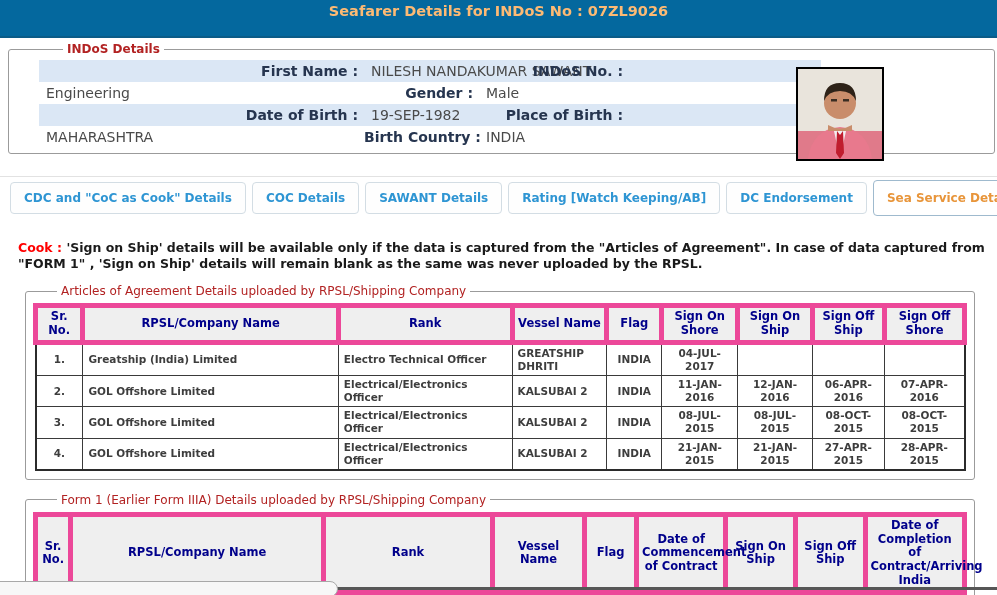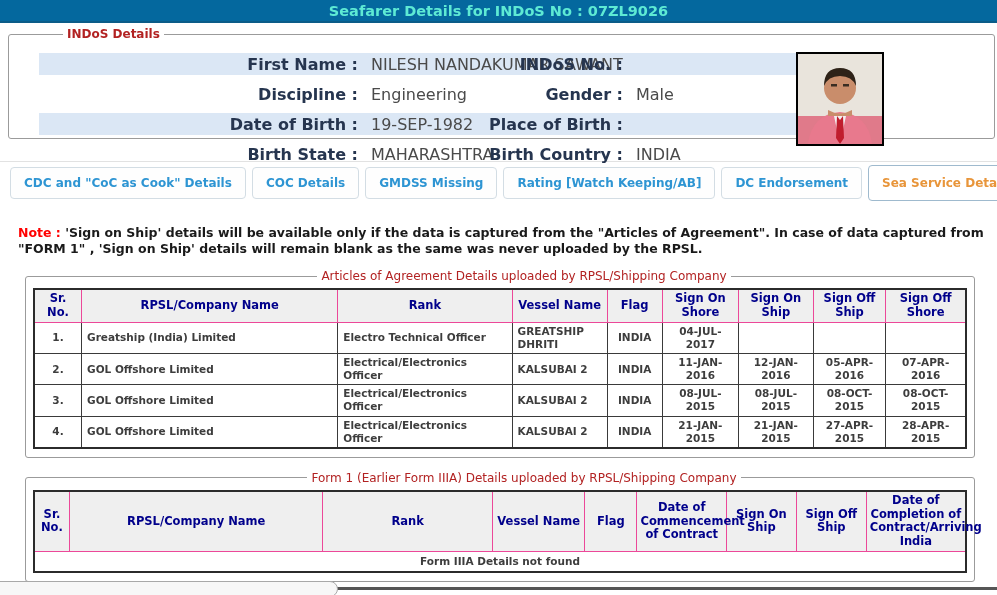--- a/index.html
+++ b/index.html
@@ -1,31 +1,31 @@
 <!DOCTYPE html>
 <html style="--header-bg: #04689e;"><head>
 <meta charset="utf-8">
 <style>
   * { margin:0; padding:0; box-sizing:border-box; }
   html,body { width:997px; height:595px; overflow:hidden; background:#fff;
               font-family:"DejaVu Sans","Liberation Sans",sans-serif; }
   body { position:relative; }
 
   
-  .titlebar { height:23px; background:var(--header-bg,#04689e); color:#5eead4;
+  .titlebar { height:38px; background:var(--header-bg,#04689e); color:#fdba74;
               text-align:center; font-size:14.5px; font-weight:bold; line-height:23px;
               border-bottom:2px solid #0b5c88; }
 
   
   fieldset { border:1px solid #9b9b9b; border-radius:3px; }
   legend { color:#b22222; font-size:12px; font-weight:bold; padding:0 4px; margin-left:24px; }
 
   .indos-fs { margin:4px 2px 0 8px; height:112px; position:relative; padding:4px 0 0 30px; }
   .indos-row { display:grid; grid-template-columns:325px 115px 150px 190px;
-               width:782px; min-height:22px; align-items:center; font-size:16px;margin-top:8px; }
+               width:782px; min-height:22px; align-items:center; font-size:14px; }
   .indos-row.stripe { background:#dbe7f5; }
   .indos-label { font-weight:bold; color:#26354f; text-align:right; padding-right:6px; white-space:nowrap; }
   .indos-value { color:#4a4a4a; padding-left:7px; white-space:nowrap; }
 
   .photo { position:absolute; top:11px; right:110px; width:88px; height:94px;
            border:2px solid #000; background:#ece7e0; overflow:hidden; }
 
   
   .tabstrip { margin-top:22px; border-top:1px solid #e2e2e2; padding:5px 0 10px 10px;
               display:flex; align-items:flex-start; gap:6px; }
@@ -33,24 +33,24 @@
          color:#2e95d3; font-size:12px; font-weight:bold; padding:8px 13px;
          white-space:nowrap; cursor:pointer; }
   .tab.active { color:#e8953a; border:1px solid #9fbace; padding:10px 13px; margin-top:-2px; background:#fff; }
 
   
   .note { margin:14px 8px 0 18px; font-size:12.5px; font-weight:bold; color:#1a1a1a; line-height:1.25; }
   .note .note-label { color:#f00; }
 
   
   .section-fs { margin:13px 22px 0 25px; padding:5px 7px 8px 7px; }
-  .section-fs legend { font-weight:normal;text-align:center; }
+  .section-fs legend { font-weight:normal; }
   table.tbl { width:100%; border-collapse:collapse; border:2px solid #2b2b2b; table-layout:fixed; }
   table.tbl th { background:#efefef; color:#00008b; font-size:11.5px; font-weight:bold;
-                 border:1px solid #ec4899; padding:2px 3px; text-align:center; vertical-align:middle; line-height:1.2; }
+                 border:5px solid #ec4899; padding:2px 3px; text-align:center; vertical-align:middle; line-height:1.2; }
   table.tbl td { color:#3d3d3d; font-size:10.5px; font-weight:bold; border:1px solid #3a3a3a;
                  padding:2px 5px; text-align:center; vertical-align:middle; line-height:1.25; height:20px; }
   .tbl-articles td:nth-child(2), .tbl-articles td:nth-child(3), .tbl-articles td:nth-child(4) { text-align:left; }
   td.empty-msg { color:#f00; font-size:12px; text-align:center;margin-left:36px; }
 
   
   .hscroll { position:absolute; left:0; right:0; bottom:0; height:14px; }
   .hscroll .track { position:absolute; left:0; right:0; top:6px; height:3px; background:#565656; }
   .hscroll .thumb { position:absolute; left:-12px; top:0; width:350px; height:16px;
                     background:#f7f7f7; border:1px solid #a8a8a8; border-radius:9px; cursor:pointer; }
@@ -62,32 +62,30 @@
 
 <fieldset class="indos-fs">
   <legend>INDoS Details</legend>
   <div id="indos-rows">
       <div class="indos-row stripe">
         <div class="indos-label">First Name :</div>
         <div class="indos-value">NILESH NANDAKUMAR SAWANT</div>
         <div class="indos-label">INDoS No. :</div>
       </div>
       <div class="indos-row">
-        <div class="indos-label">Discipline :</div>
         <div class="indos-value">Engineering</div>
         <div class="indos-label">Gender :</div>
         <div class="indos-value">Male</div>
       </div>
       <div class="indos-row stripe">
         <div class="indos-label">Date of Birth :</div>
         <div class="indos-value">19-SEP-1982</div>
         <div class="indos-label">Place of Birth :</div>
       </div>
       <div class="indos-row">
-        <div class="indos-label">Birth State :</div>
         <div class="indos-value">MAHARASHTRA</div>
         <div class="indos-label">Birth Country :</div>
         <div class="indos-value">INDIA</div>
       </div>
     </div>
   <div class="photo">
     <svg width="84" height="90" viewBox="0 0 84 90">
       <rect x="0" y="0" width="84" height="90" fill="#e9e4dc"></rect>
       <rect x="0" y="62" width="84" height="28" fill="#e07a8a"></rect>
       <path d="M10 90 Q14 60 42 58 Q70 60 74 90 Z" fill="#e8798d"></path>
@@ -98,28 +96,28 @@
       <rect x="33" y="30" width="6" height="2.5" fill="#3a2d22"></rect>
       <rect x="45" y="30" width="6" height="2.5" fill="#3a2d22"></rect>
       <path d="M30 56 Q42 63 54 56 L54 62 L30 62 Z" fill="#c98d6b"></path>
     </svg>
   </div>
 </fieldset>
 
 <div class="tabstrip" id="tabstrip">
     <div class="tab">CDC and "CoC as Cook" Details</div>
     <div class="tab">COC Details</div>
-    <div class="tab">GMDSS Missing</div>
+    <div class="tab">SAWANT Details</div>
     <div class="tab">Rating [Watch Keeping/AB]</div>
     <div class="tab">DC Endorsement</div>
     <div class="tab active">Sea Service Details</div>
   </div>
 
 <div class="note">
-  <span class="note-label">Note : </span><span>'Sign on Ship' details will be available only if the data is captured from the "Articles of Agreement". In case of data captured from "FORM 1" , 'Sign on Ship' details will remain blank as the same was never uploaded by the RPSL.</span>
+  <span class="note-label">Cook : </span><span>'Sign on Ship' details will be available only if the data is captured from the "Articles of Agreement". In case of data captured from "FORM 1" , 'Sign on Ship' details will remain blank as the same was never uploaded by the RPSL.</span>
 </div>
 
 <fieldset class="section-fs">
   <legend>Articles of Agreement Details uploaded by RPSL/Shipping Company</legend>
   <table class="tbl tbl-articles">
     <colgroup>
         <col style="width:5.1%">
         <col style="width:27.5%">
         <col style="width:18.7%">
         <col style="width:10.2%">
@@ -155,21 +153,21 @@
           <td></td>
         </tr>
         <tr>
           <td>2.</td>
           <td>GOL Offshore Limited</td>
           <td>Electrical/Electronics Officer</td>
           <td>KALSUBAI 2</td>
           <td>INDIA</td>
           <td>11-JAN-2016</td>
           <td>12-JAN-2016</td>
-          <td>05-APR-2016</td>
+          <td>06-APR-2016</td>
           <td>07-APR-2016</td>
         </tr>
         <tr>
           <td>3.</td>
           <td>GOL Offshore Limited</td>
           <td>Electrical/Electronics Officer</td>
           <td>KALSUBAI 2</td>
           <td>INDIA</td>
           <td>08-JUL-2015</td>
           <td>08-JUL-2015</td>

